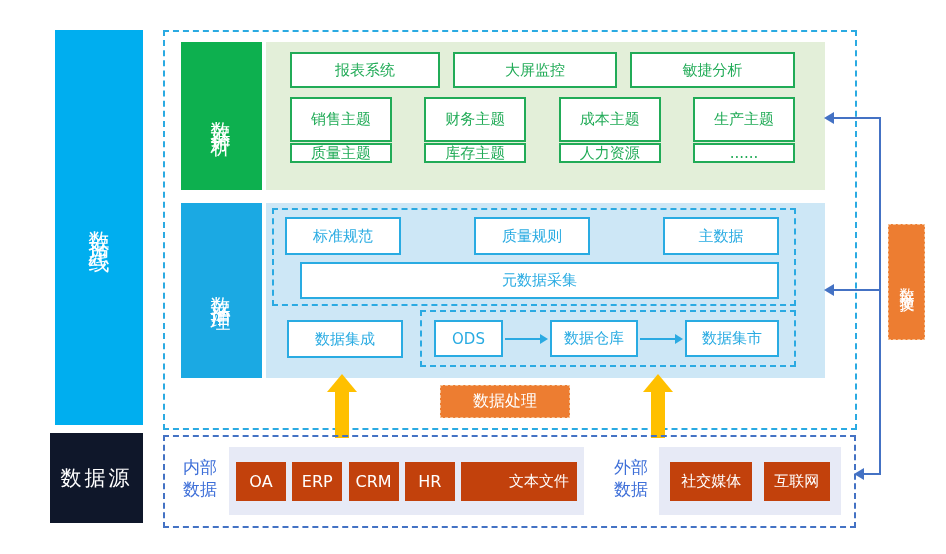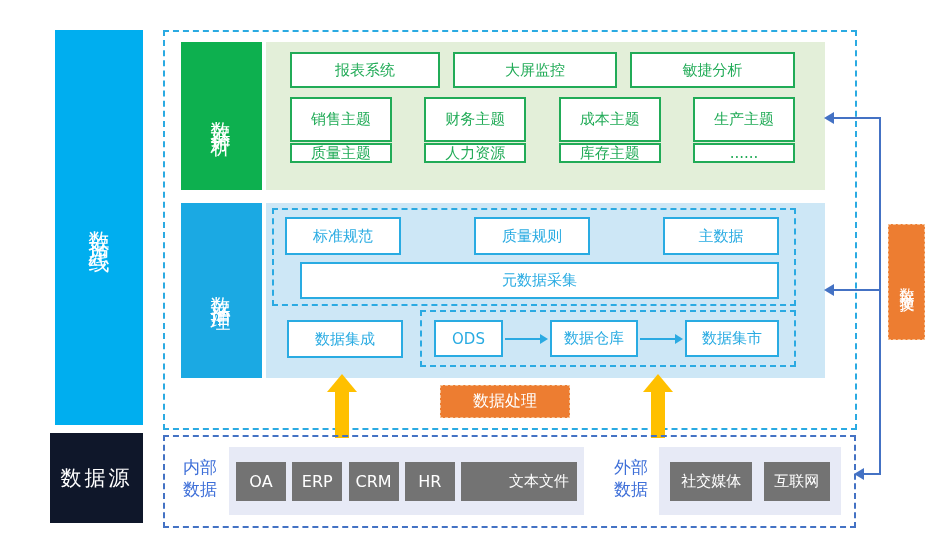--- a/index.html
+++ b/index.html
@@ -71,21 +71,21 @@
 
   
   .source-box{left:50px;top:433px;width:93px;height:90px;background:#0f172a;color:#fff;font-size:21px;letter-spacing:3px;font-weight:500;}
   .bottom-box{left:163px;top:435px;width:689px;height:89px;border:2px dashed #4472C4;}
   .src-label{position:absolute;width:44px;top:19px;font-size:17px;line-height:1.3;color:#3E6FD8;text-align:center;word-break:break-all;font-weight:500;}
   .internal-label{left:13px;}
   .external-label{left:444px;}
   .strip{position:absolute;top:10px;height:68px;background:#E7EAF6;display:flex;align-items:center;}
   .internal-strip{left:64px;width:355px;justify-content:space-between;padding:0 7px;box-sizing:border-box;}
   .external-strip{left:494px;width:182px;justify-content:space-evenly;}
-  .sbox{background:#737373;color:#fff;height:39px;display:flex;align-items:center;justify-content:center;font-size:15px;white-space:nowrap;}
+  .sbox{background:#c2410c;color:#fff;height:39px;display:flex;align-items:center;justify-content:center;font-size:15px;white-space:nowrap;}
   .s-oa,.s-erp,.s-crm,.s-hr{width:50px;font-size:16px;}
   .s-txt{width:76px;padding-left:40px;}
   .s-social{width:82px;}
   .s-net{width:66px;}
 </style>
 </head>
 <body>
 
 <div class="canvas">
 
@@ -105,22 +105,22 @@
       <div class="dbox green">敏捷分析</div>
     </div>
     <div class="a-row a-row2">
       <div class="dbox green">销售主题</div>
       <div class="dbox green">财务主题</div>
       <div class="dbox green">成本主题</div>
       <div class="dbox green">生产主题</div>
     </div>
     <div class="a-row a-row3">
       <div class="dbox green">质量主题</div>
+      <div class="dbox green">库存主题</div>
       <div class="dbox green">人力资源</div>
-      <div class="dbox green">库存主题</div>
       <div class="dbox green">......</div>
     </div>
   </div>
 
   <div class="abs sec-label gov-label center">
     <span class="vtext">数据治理</span>
   </div>
   <div class="abs gov-panel">
     <div class="std-group">
       <div class="std-row">

